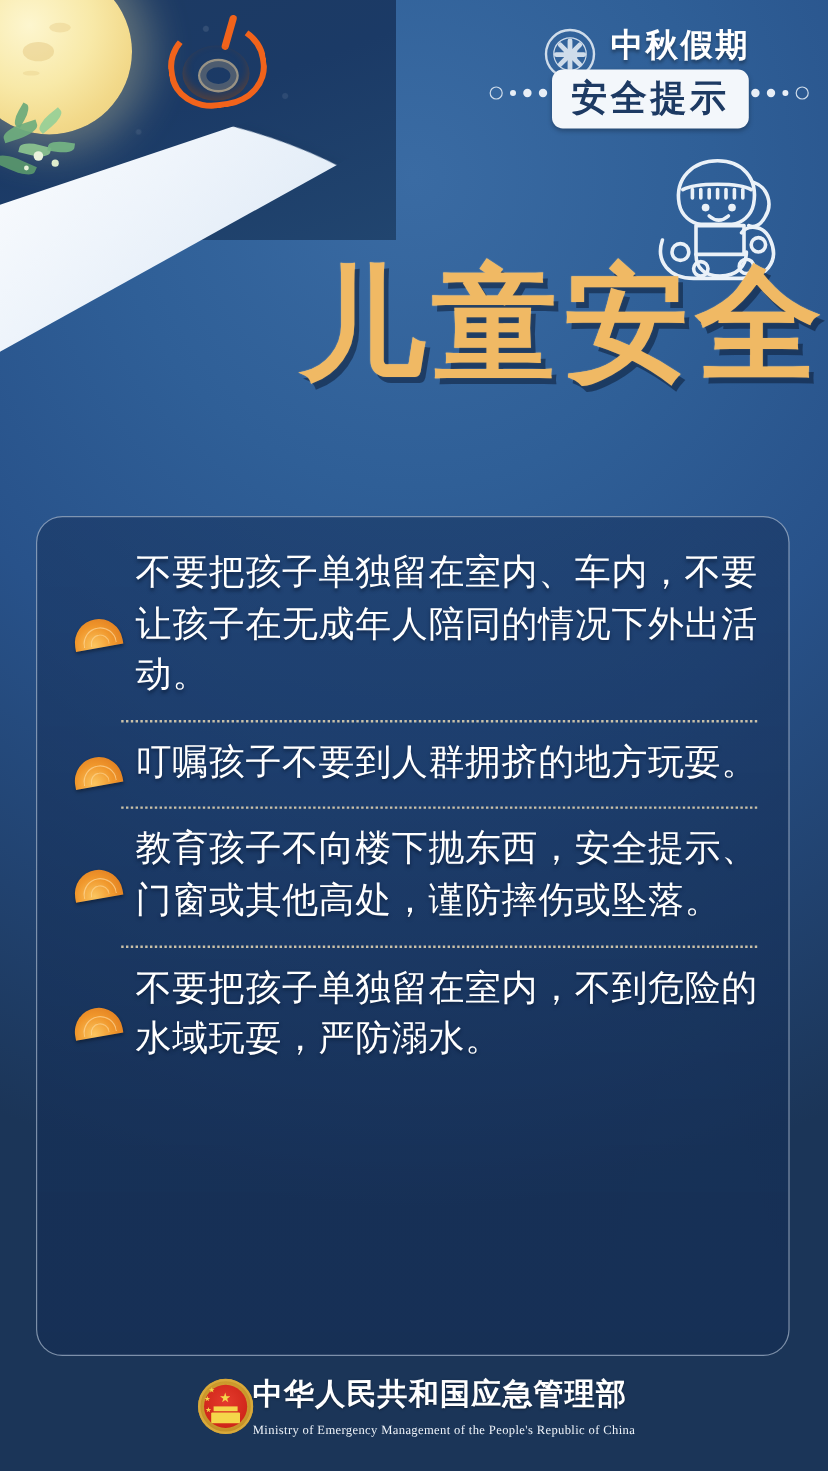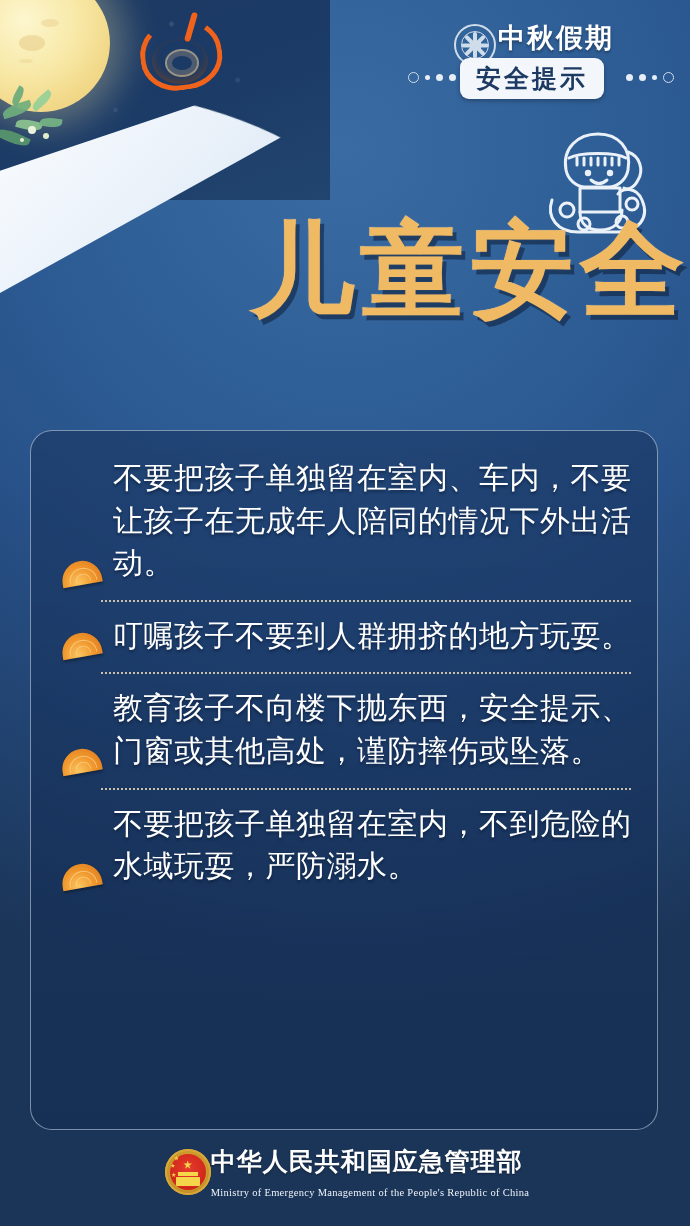--- a/index.html
+++ b/index.html
@@ -79,26 +79,26 @@
   
   .header-badge{position:absolute;left:398px;top:14px;width:282px;height:84px;}
   .seal{
     position:absolute;left:56px;top:10px;width:42px;height:42px;border-radius:50%;
     border:2px solid #cfdcea;box-sizing:border-box;
   }
   .seal .ring{position:absolute;left:5px;top:5px;right:5px;bottom:5px;border-radius:50%;border:1.5px solid #cfdcea;}
   .seal .petal{position:absolute;left:50%;top:50%;width:4px;height:13px;margin:-6.5px 0 0 -2px;background:#cfdcea;border-radius:2px;}
   .seal .core{position:absolute;left:50%;top:50%;width:11px;height:9px;margin:-4.5px 0 0 -5.5px;background:#cfdcea;border-radius:1px;}
   .badge-line1{
-    position:absolute;left:100px;top:6px;color:#ffffff;font-size:27px;font-weight:bold;letter-spacing:2px;
+    position:absolute;left:111px;top:6px;color:#ffffff;font-size:27px;font-weight:bold;letter-spacing:2px;
     font-family:"DejaVu Sans","Liberation Sans",sans-serif;text-shadow:0 2px 3px rgba(0,0,0,.35);
   }
   .badge-pill{
     position:absolute;left:62px;top:44px;padding:4px 16px;background:#f3f7fb;border-radius:9px;
-    color:#1d3a63;font-size:25px;font-weight:bold;letter-spacing:3px;
+    color:#1d3a63;font-size:30px;font-weight:bold;letter-spacing:3px;
     font-family:Liberation Sans, sans-serif;
     box-shadow:0 2px 4px rgba(0,0,0,.28);
   }
   .dots-left,.dots-right{position:absolute;top:58px;display:flex;align-items:center;gap:6px;}
   .dots-left{left:10px;}
   .dots-right{right:6px;}
   .dot{width:7px;height:7px;border-radius:50%;background:#e8eef6;}
   .dot.hollow{background:transparent;border:1.5px solid #cfdcea;width:9px;height:9px;}
   .dot.sm{width:5px;height:5px;}
   
@@ -111,21 +111,21 @@
     color:#f0b964;
     text-shadow:4px 5px 0 rgba(12,30,55,.55), 0 0 1px rgba(255,220,160,.8);
   }
   
   .card{
     position:absolute;left:30px;top:430px;width:628px;height:700px;box-sizing:border-box;
     border:1.5px solid rgba(210,222,236,.55);border-radius:22px;
     background:linear-gradient(180deg, rgba(23,50,92,.55) 0%, rgba(20,45,84,.62) 100%);
     padding:26px 18px 20px 18px;
   }
-  .item{display:flex;align-items:flex-end;}
+  .item{display:flex;align-items:center;}
   .bullet{
     position:relative;flex:0 0 auto;width:40px;height:24px;margin:14px 12px 0 12px;
     border-radius:40px 40px 0 0 / 40px 40px 0 0;
     background:radial-gradient(circle at 40% 90%, #fbc55f 0%, #f0972c 48%, #d9721b 100%);
     transform:rotate(-10deg);
     box-shadow:0 2px 3px rgba(0,0,0,.35);
   }
   .bullet:before{
     content:"";position:absolute;left:7px;top:7px;width:26px;height:14px;
     border-radius:30px 30px 0 0 / 30px 30px 0 0;

